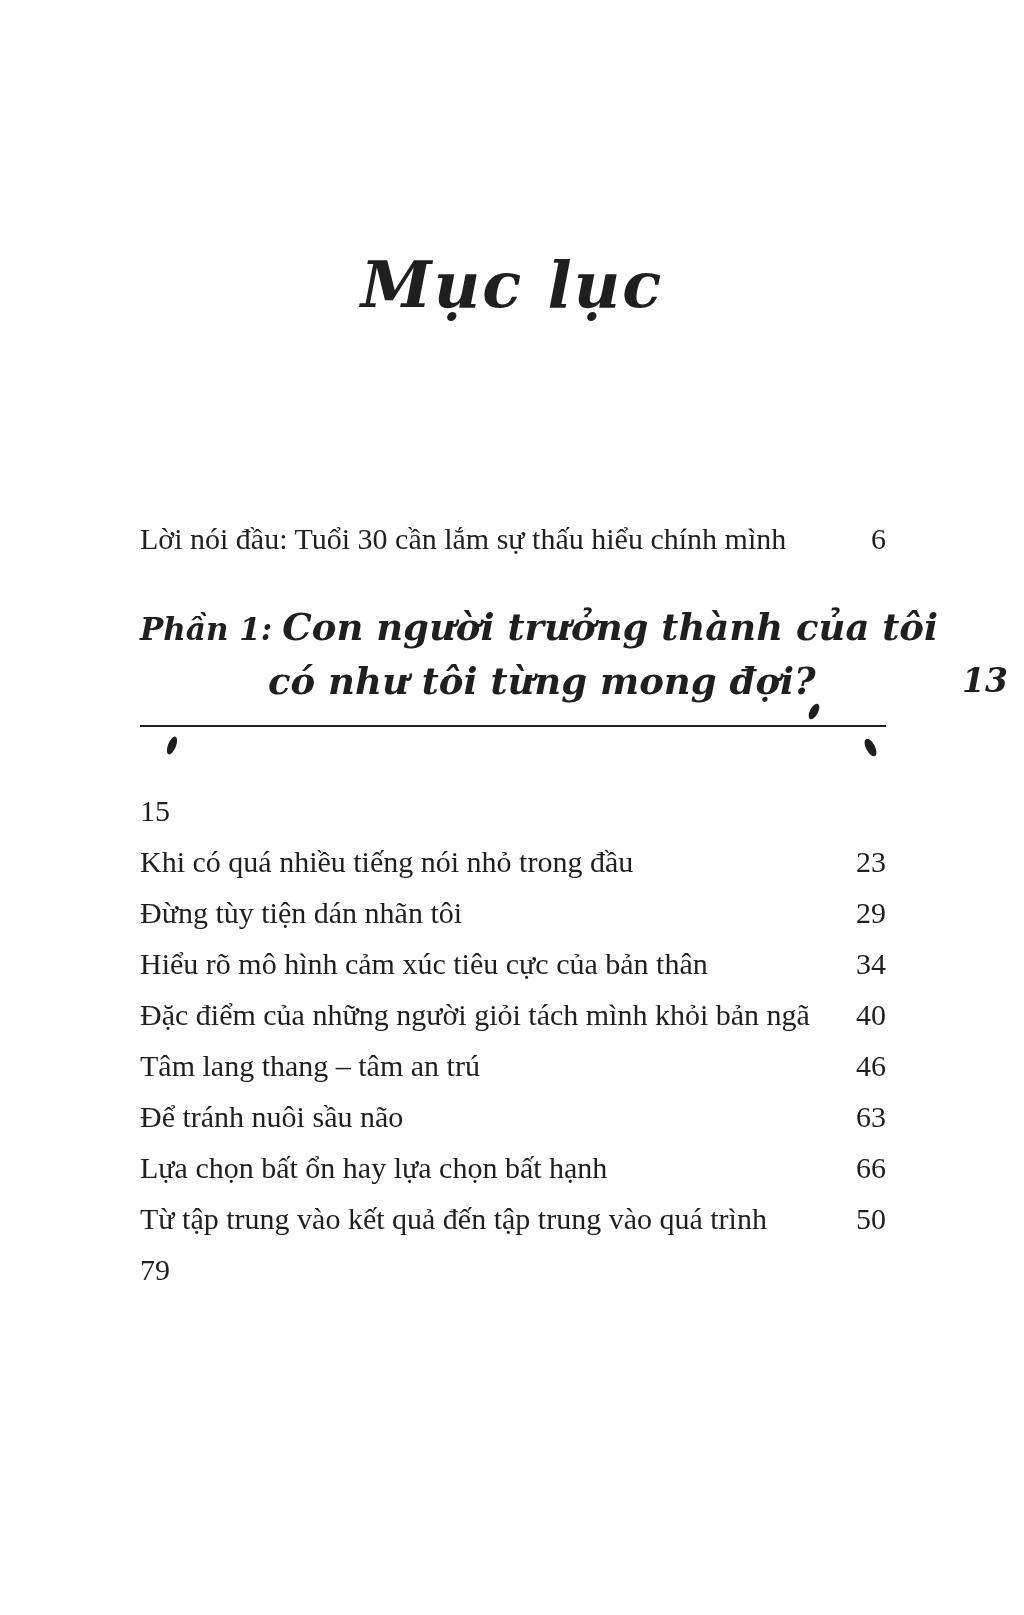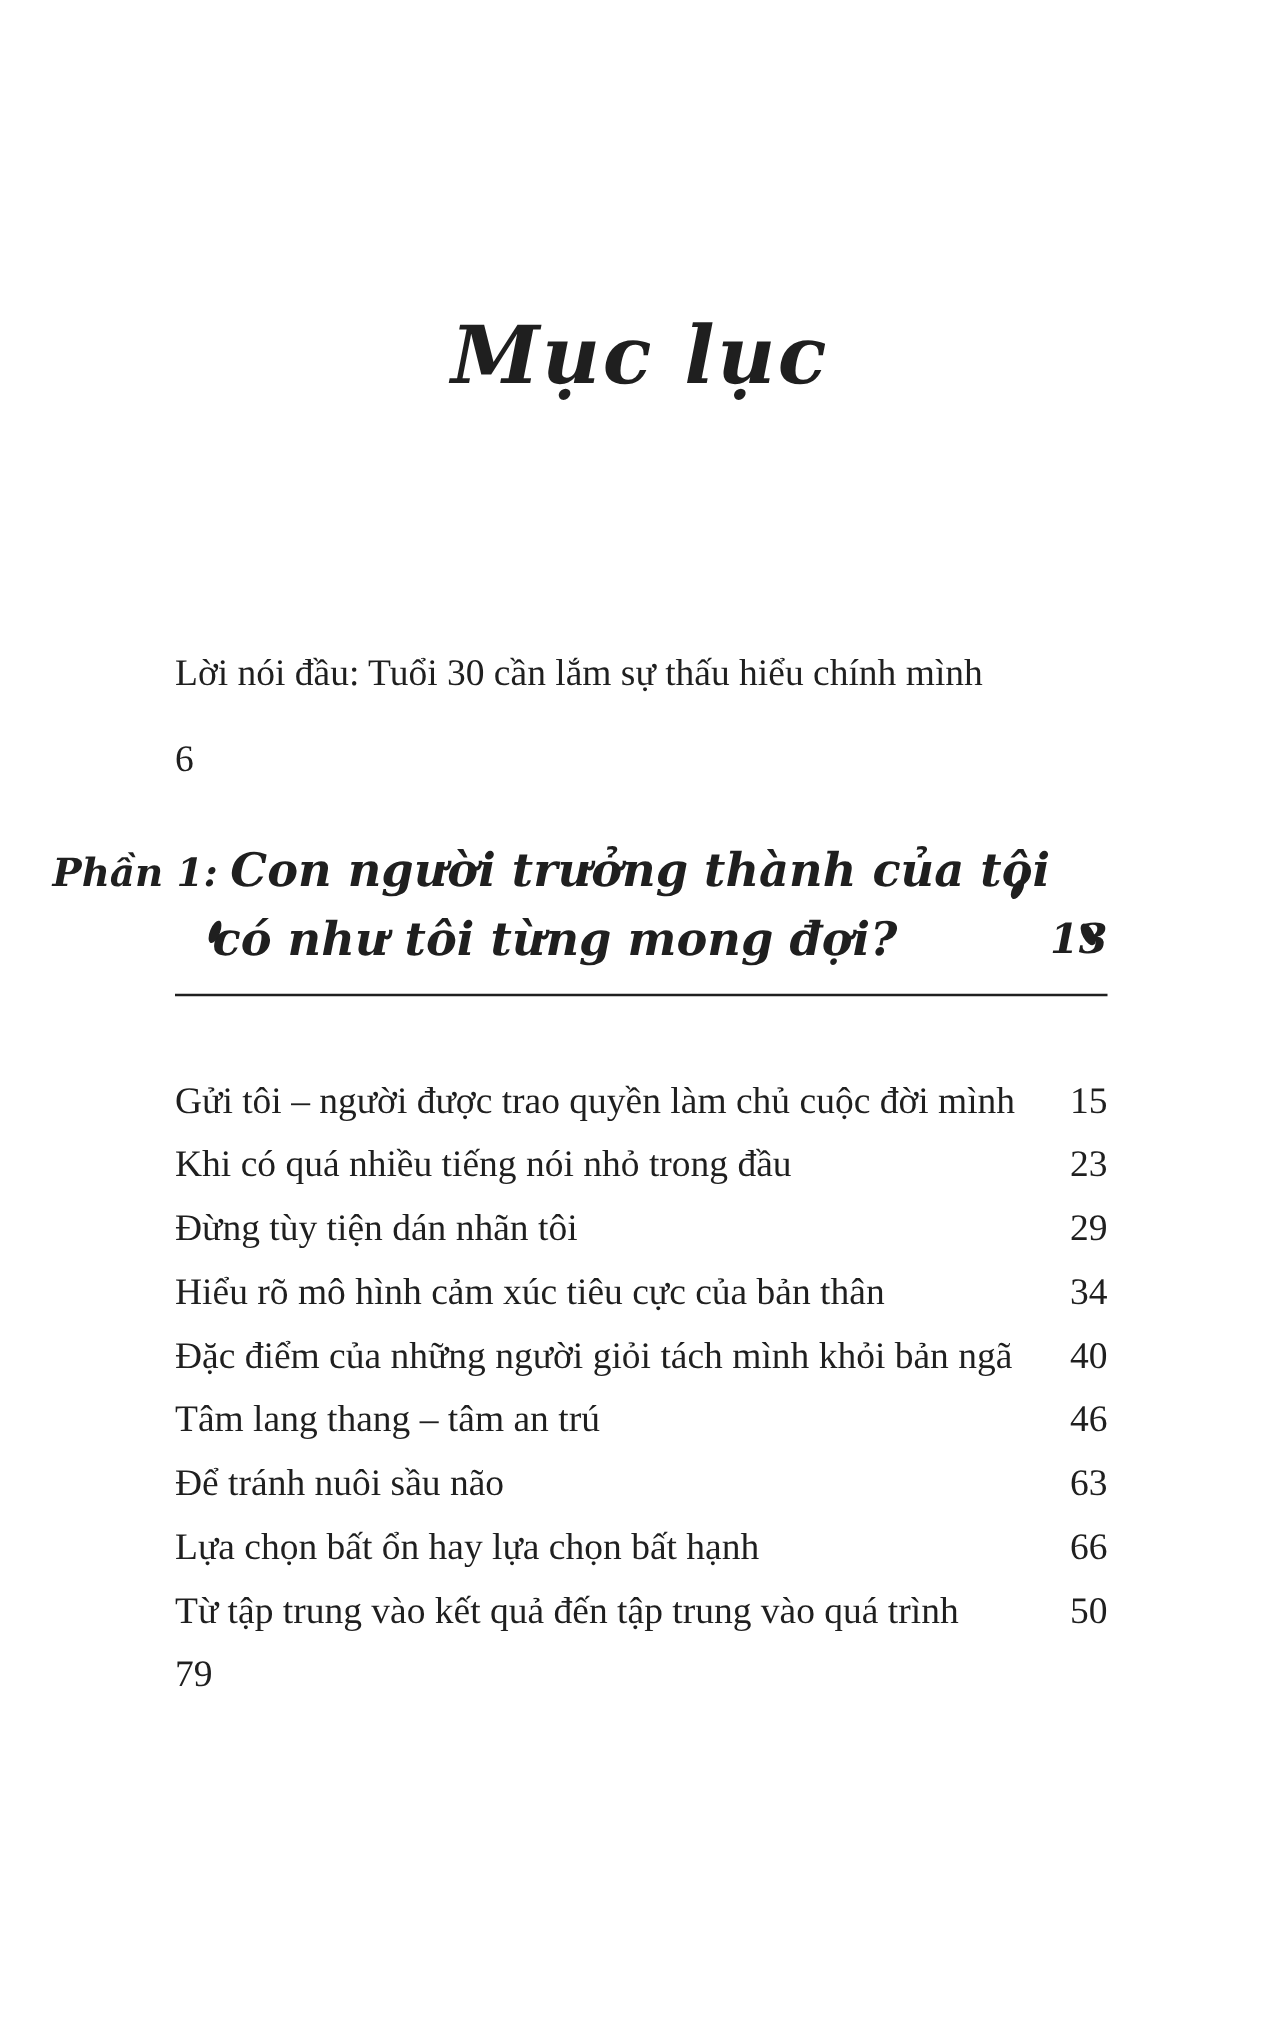--- a/index.html
+++ b/index.html
@@ -37,27 +37,27 @@
     letter-spacing: 2px;
   }
   .preface-row {
     margin-top: 190px;
     display: flex;
     justify-content: space-between;
     align-items: baseline;
     gap: 24px;
     font-size: 30px;
     line-height: 1.5;
-    flex-direction: column;
   }
   .part-row {
     margin-top: 40px;
     display: flex;
-    justify-content: flex-end;
+    justify-content: flex-start;
     align-items: flex-end;
+    gap: 24px;
   }
   .part-line1, .part-line2 {
     font-size: 37px;
     line-height: 52px;
     white-space: nowrap;
   }
   .part-prefix {
     font-size: 31px;
     margin-right: 10px;
   }
@@ -123,21 +123,20 @@
         <div class="part-line2 script">có như tôi từng mong đợi?</div>
       </div>
       <div class="part-page">13</div>
     </div>
 
     <div class="divider"></div>
 
     <div class="chapter-list">
 
       <div class="toc-entry">
-        <span class="chapter-title">Gửi tôi – người được trao quyền làm chủ cuộc đời mình</span>
         <span class="chapter-page">15</span>
       </div>
       <div class="toc-entry">
         <span class="chapter-title">Khi có quá nhiều tiếng nói nhỏ trong đầu</span>
         <span class="chapter-page">23</span>
       </div>
       <div class="toc-entry">
         <span class="chapter-title">Đừng tùy tiện dán nhãn tôi</span>
         <span class="chapter-page">29</span>
       </div>

